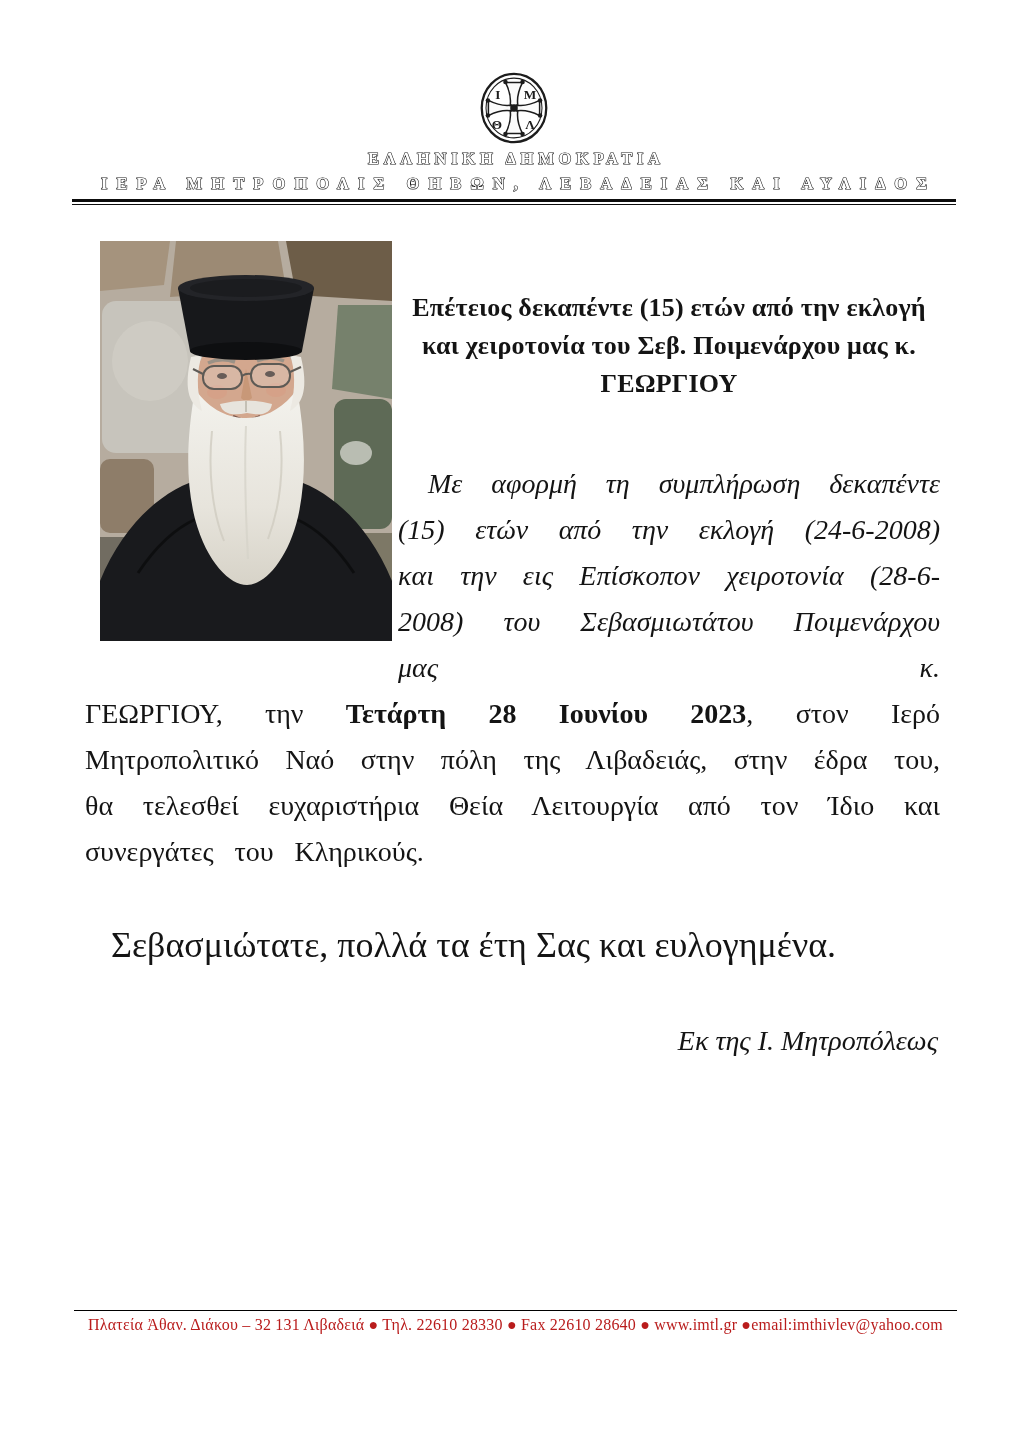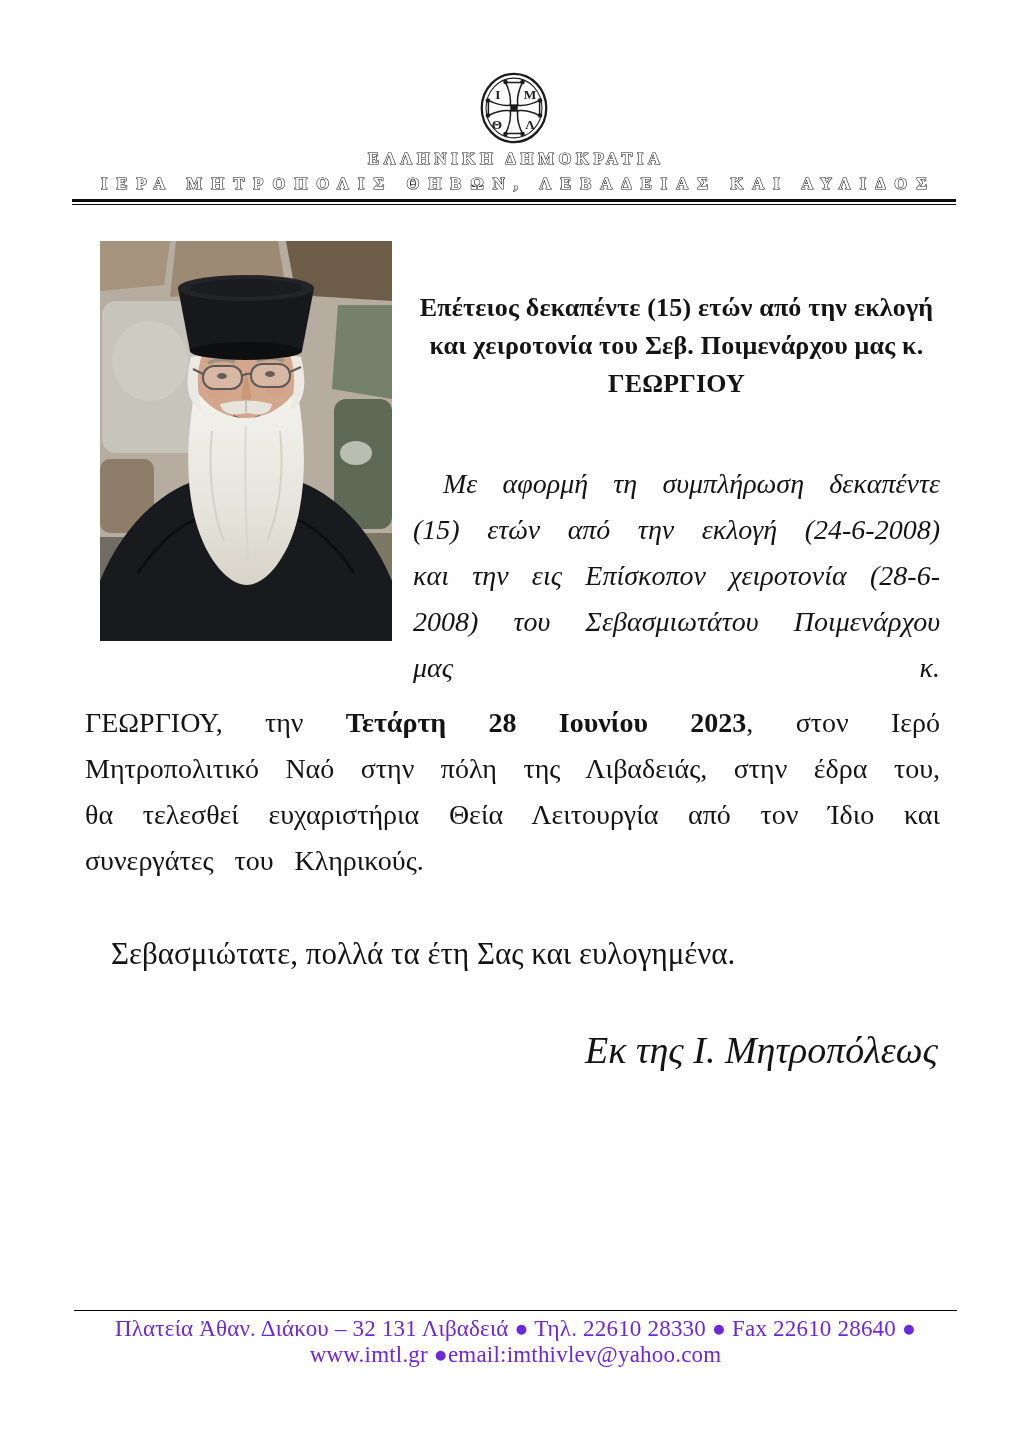--- a/index.html
+++ b/index.html
@@ -28,49 +28,49 @@
   }
   .ruledouble {
     width:884px; margin:3px auto 0;
     height:2px; border-top:3px solid #0d0d0d; border-bottom:1px solid #0d0d0d;
   }
 
   
   .content { margin:0 87px 0 85px; }
   .row { display:flex; margin-top:36px; align-items:flex-start; }
   .photo { width:292px; height:400px; margin-left:15px; flex:0 0 auto; display:block; }
-  .rightcol { flex:1 1 auto; min-width:0; padding-left:21px; }
+  .rightcol { flex:1 1 auto; min-width:0; padding-left:6px; }
 
   .title {
     margin:48px 4px 0 4px;
     font-size:26px; font-weight:bold; line-height:38px;
     text-align:center; letter-spacing:0.2px;
   }
   p { margin:0; }
   .bodytext {
     font-size:28px; line-height:46px;
     text-align:justify; word-spacing:14px;
   }
   .p1col  { margin-top:58px; text-indent:30px; text-align-last:justify;font-style:italic; }
-  .p1full { margin-top:9px; }
+  .p1full { margin-top:0; }
   .p2     { margin-top:16px; text-indent:30px; }
-  .closing { margin:48px 0 0 26px; font-size:31px; line-height:44px;font-family:Liberation Serif, serif; }
+  .closing { margin:48px 0 0 26px; font-size:36px; line-height:44px;font-family:Liberation Serif, serif; }
   .signature {
     margin:54px 2px 0 0;
-    font-size:38px; font-style:italic; text-align:right; line-height:40px;
+    font-size:28px; font-style:italic; text-align:right; line-height:40px;
   }
 
   
   .footer {
     position:absolute; left:74px; right:70px; top:1310px;
     border-top:1.5px solid #000;
   }
   .footer-text {
     padding-top:5px; text-align:center;
-    font-size:23px; letter-spacing:0.2px; color:#6d28d9;
+    font-size:16px; letter-spacing:0.2px; color:#b91c1c;
   }
 </style>
 </head>
 <body>
 
 <div class="page">
 
   <div class="header">
 
     <svg class="seal" viewBox="0 0 78 80" aria-hidden="true">

